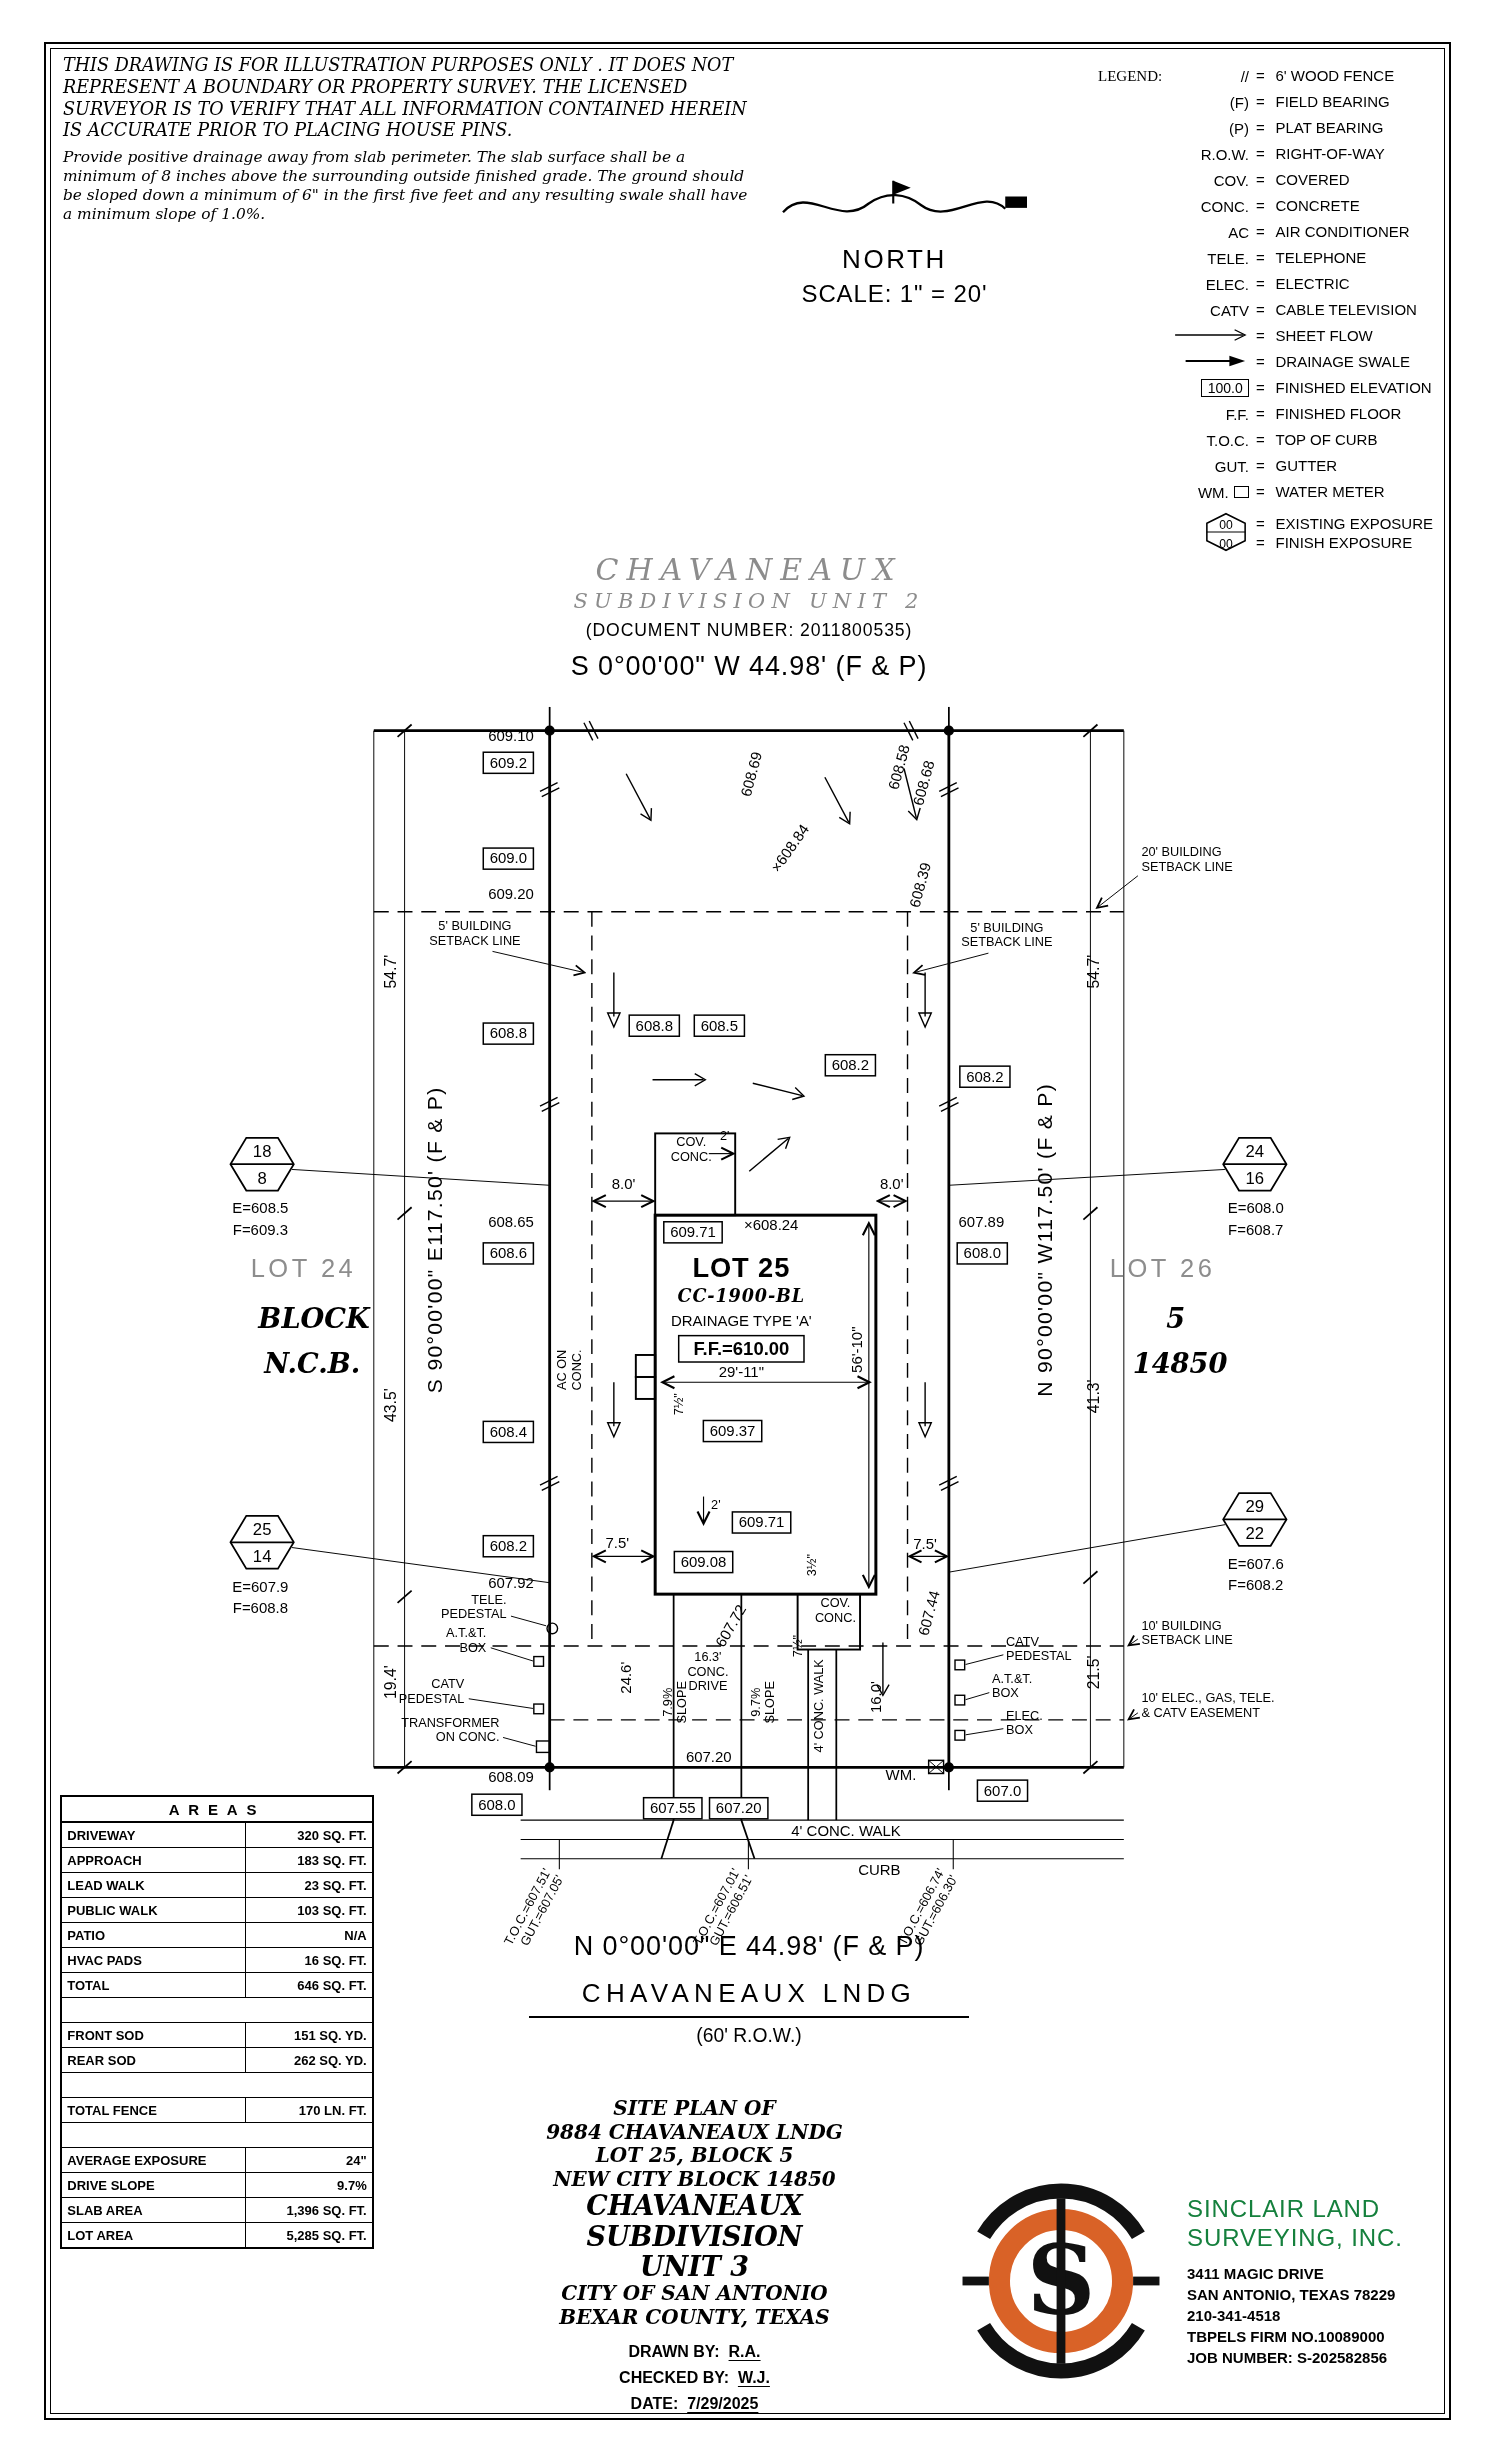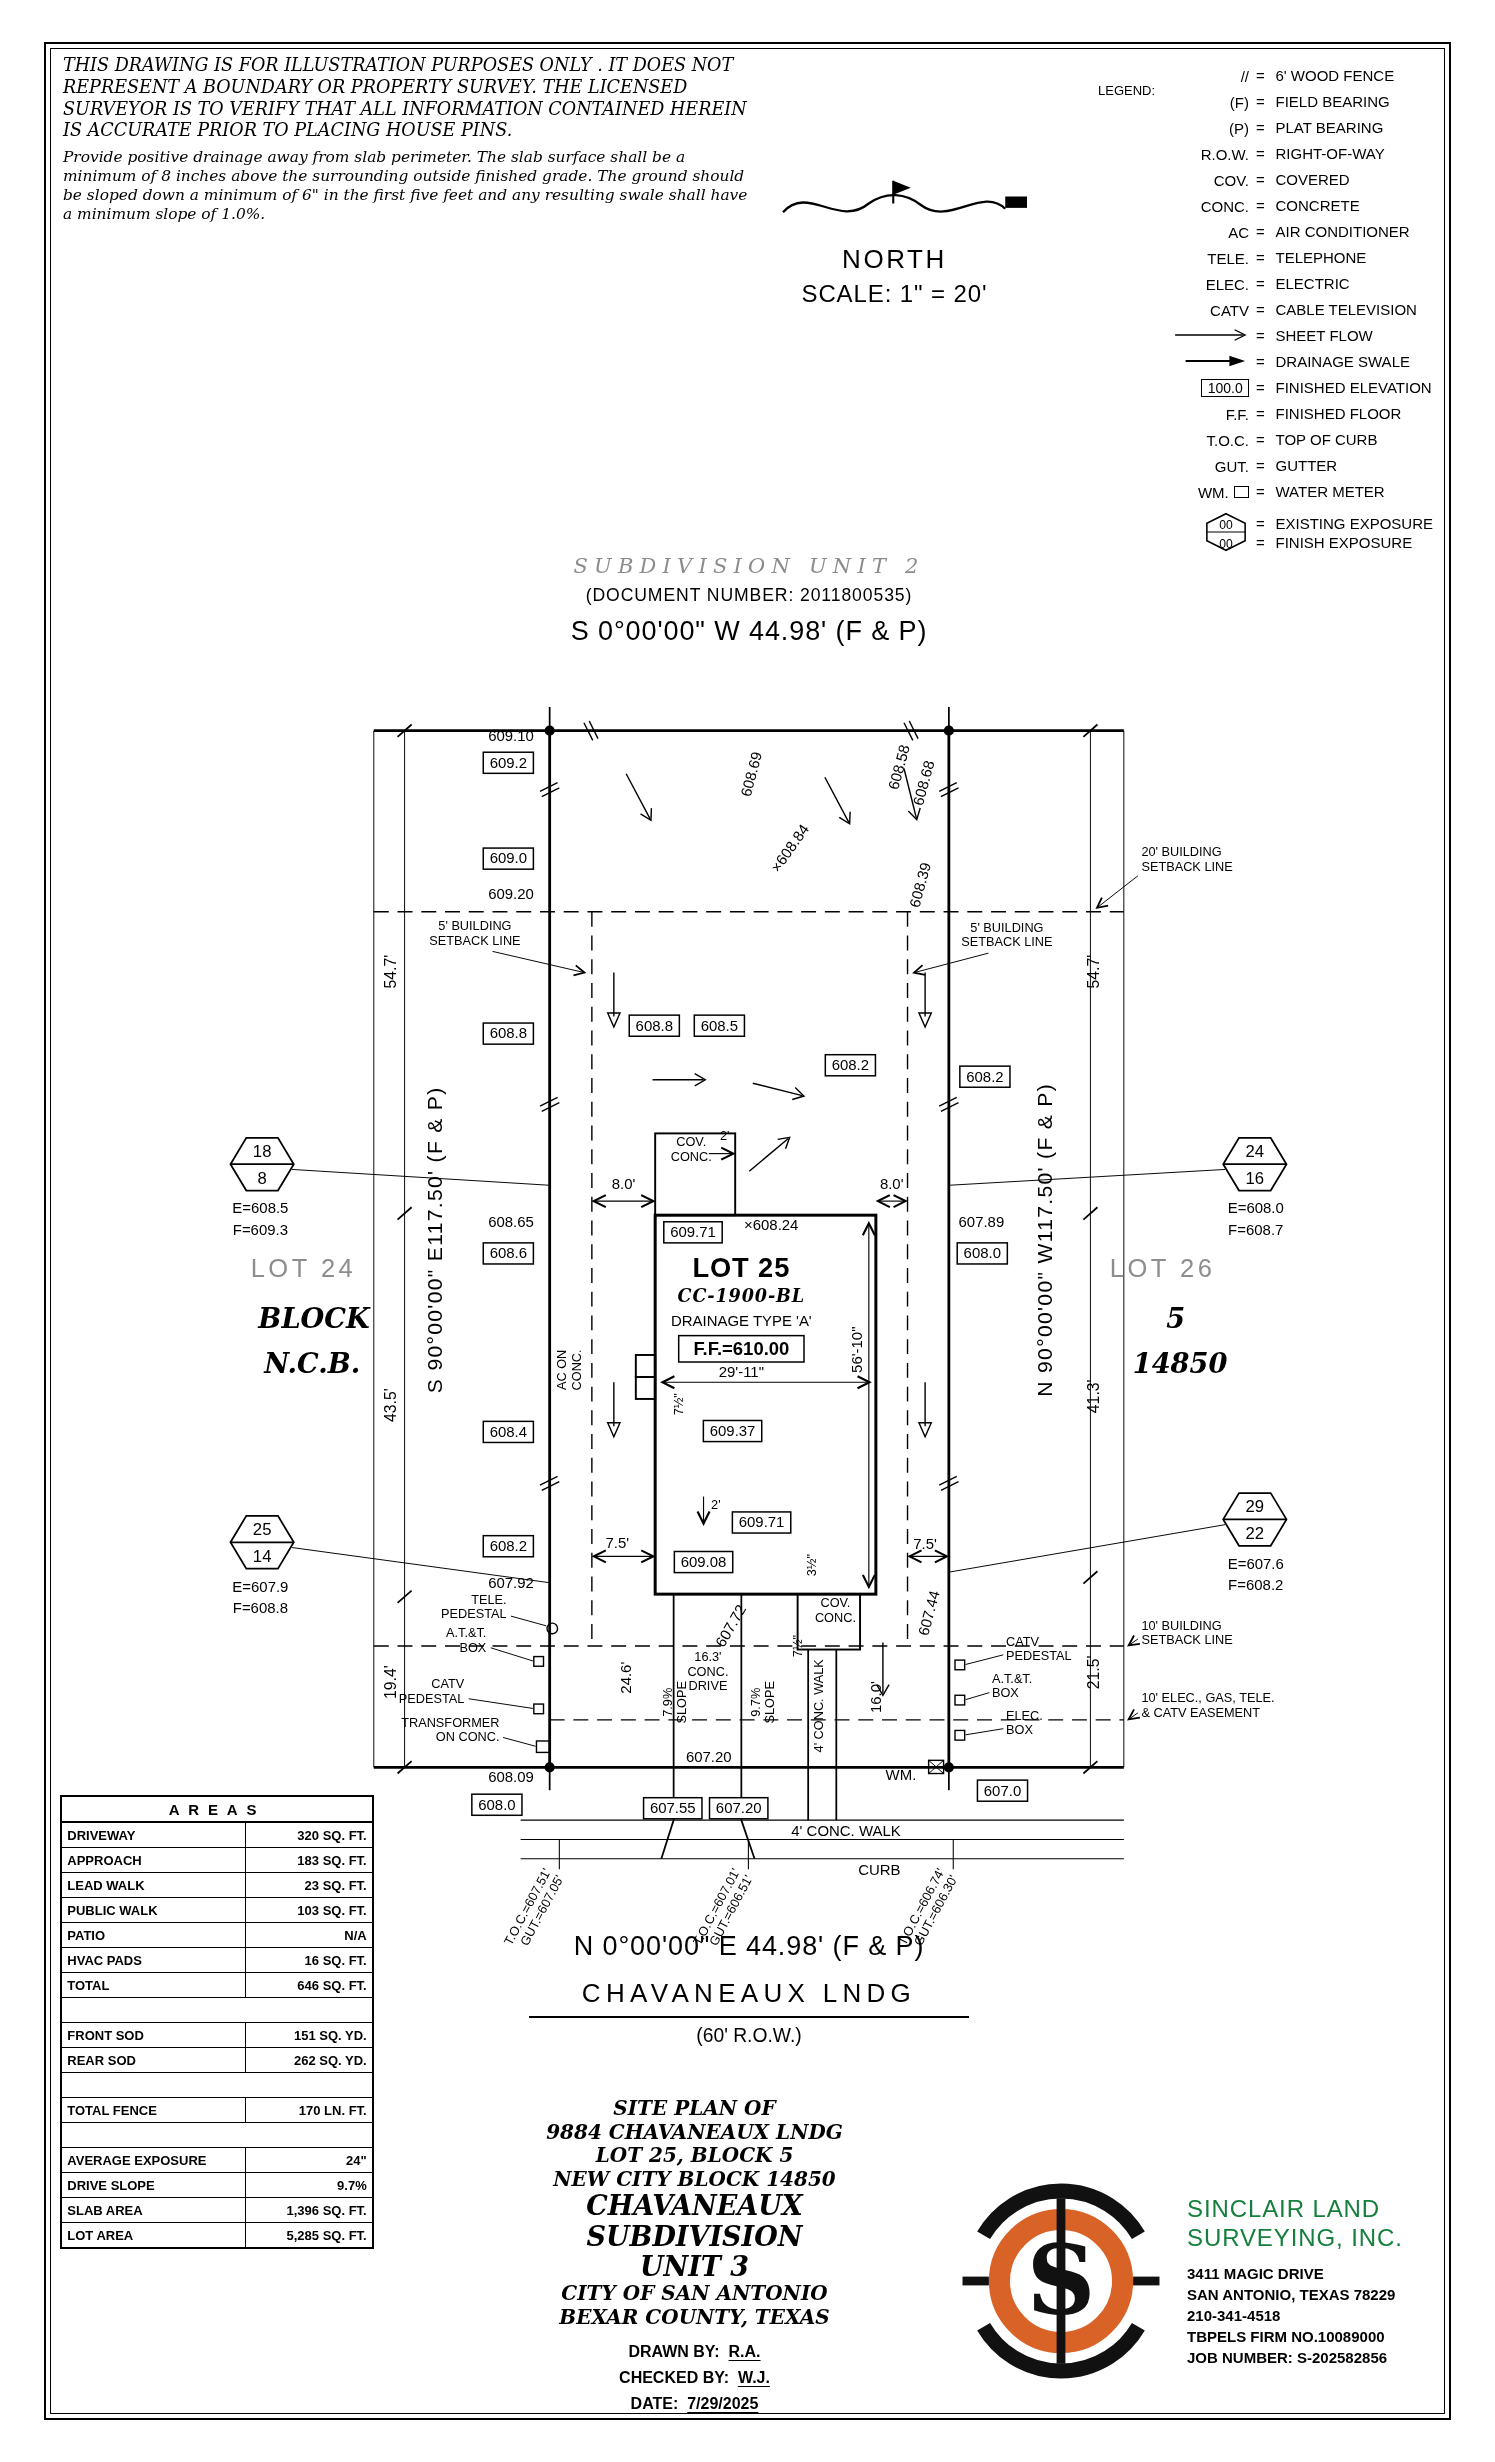--- a/index.html
+++ b/index.html
@@ -51,21 +51,21 @@
 
   .disclaimer{left:63px;top:55px;width:695px;font-family:"DejaVu Serif",serif;font-style:italic;}
   .disclaimer .d1{margin:0 0 5.3px 0;font-size:17.6px;line-height:1.24;}
   .disclaimer .d2{margin:0;font-size:15.4px;line-height:1.24;}
 
   .north{left:758px;top:172px;width:273px;text-align:center;}
   .north-label{font-size:26px;letter-spacing:2.6px;margin-top:13px;}
   .scale-label{font-size:24px;margin-top:5.3px;letter-spacing:0.9px;}
 
   .legend{left:1098px;top:63px;width:352px;}
-  .lg-title{position:absolute;left:0;top:20px;font-size:13px;}
+  .lg-title{position:absolute;left:0;top:5px;font-size:15px;font-family:Liberation Serif, serif;}
   .lg-items{margin-left:67px;}
   .lg-row{display:grid;grid-template-columns:84px 23px auto;min-height:26px;align-items:center;}
   .lg-row.lg-tall{min-height:56px;align-items:center;}
   .lg-sym{justify-self:end;text-align:right;font-size:15px;white-space:nowrap;}
   .lg-eq{text-align:center;font-size:15px;line-height:19.3px;}
   .lg-desc{font-size:15px;line-height:19.3px;padding-left:3.5px;white-space:nowrap;}
   .lg-box{display:inline-block;border:1.8px solid #000;padding:0 5.3px 0.9px;font-size:14px;}
   .wm-box{display:inline-block;width:13px;height:9.7px;border:1.4px solid #000;margin-left:5.3px;}
 
   .toptitle{left:374px;top:552px;width:750px;text-align:center;}
@@ -794,20 +794,21 @@
         </div>
         <div class="lg-desc">
           <div>EXISTING EXPOSURE</div>
           <div>FINISH EXPOSURE</div>
         </div>
       </div>
     </div>
 </div>
 
 <div class="toptitle blk">
+  <div class="sub1">CHAVANEAUX</div>
   <div class="sub2">SUBDIVISION  UNIT  2</div>
   <div class="doc">(DOCUMENT NUMBER:  2011800535)</div>
   <div class="brg">S 0°00'00" W  44.98'  (F &amp; P)</div>
 </div>
 
 <div class="bottomtitle blk">
   <div class="brg">N 0°00'00" E  44.98'  (F &amp; P)</div>
   <div><span class="street">CHAVANEAUX LNDG</span></div>
   <div class="row">(60' R.O.W.)</div>
 </div>

